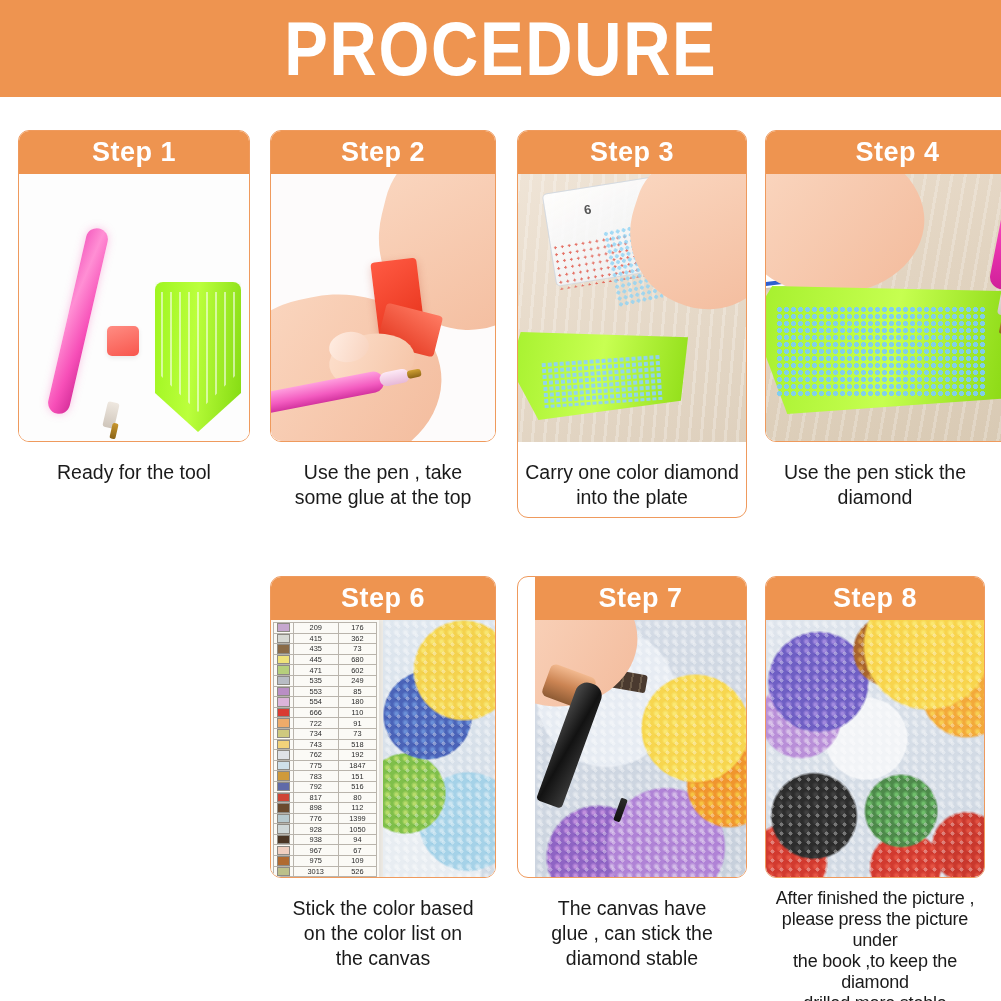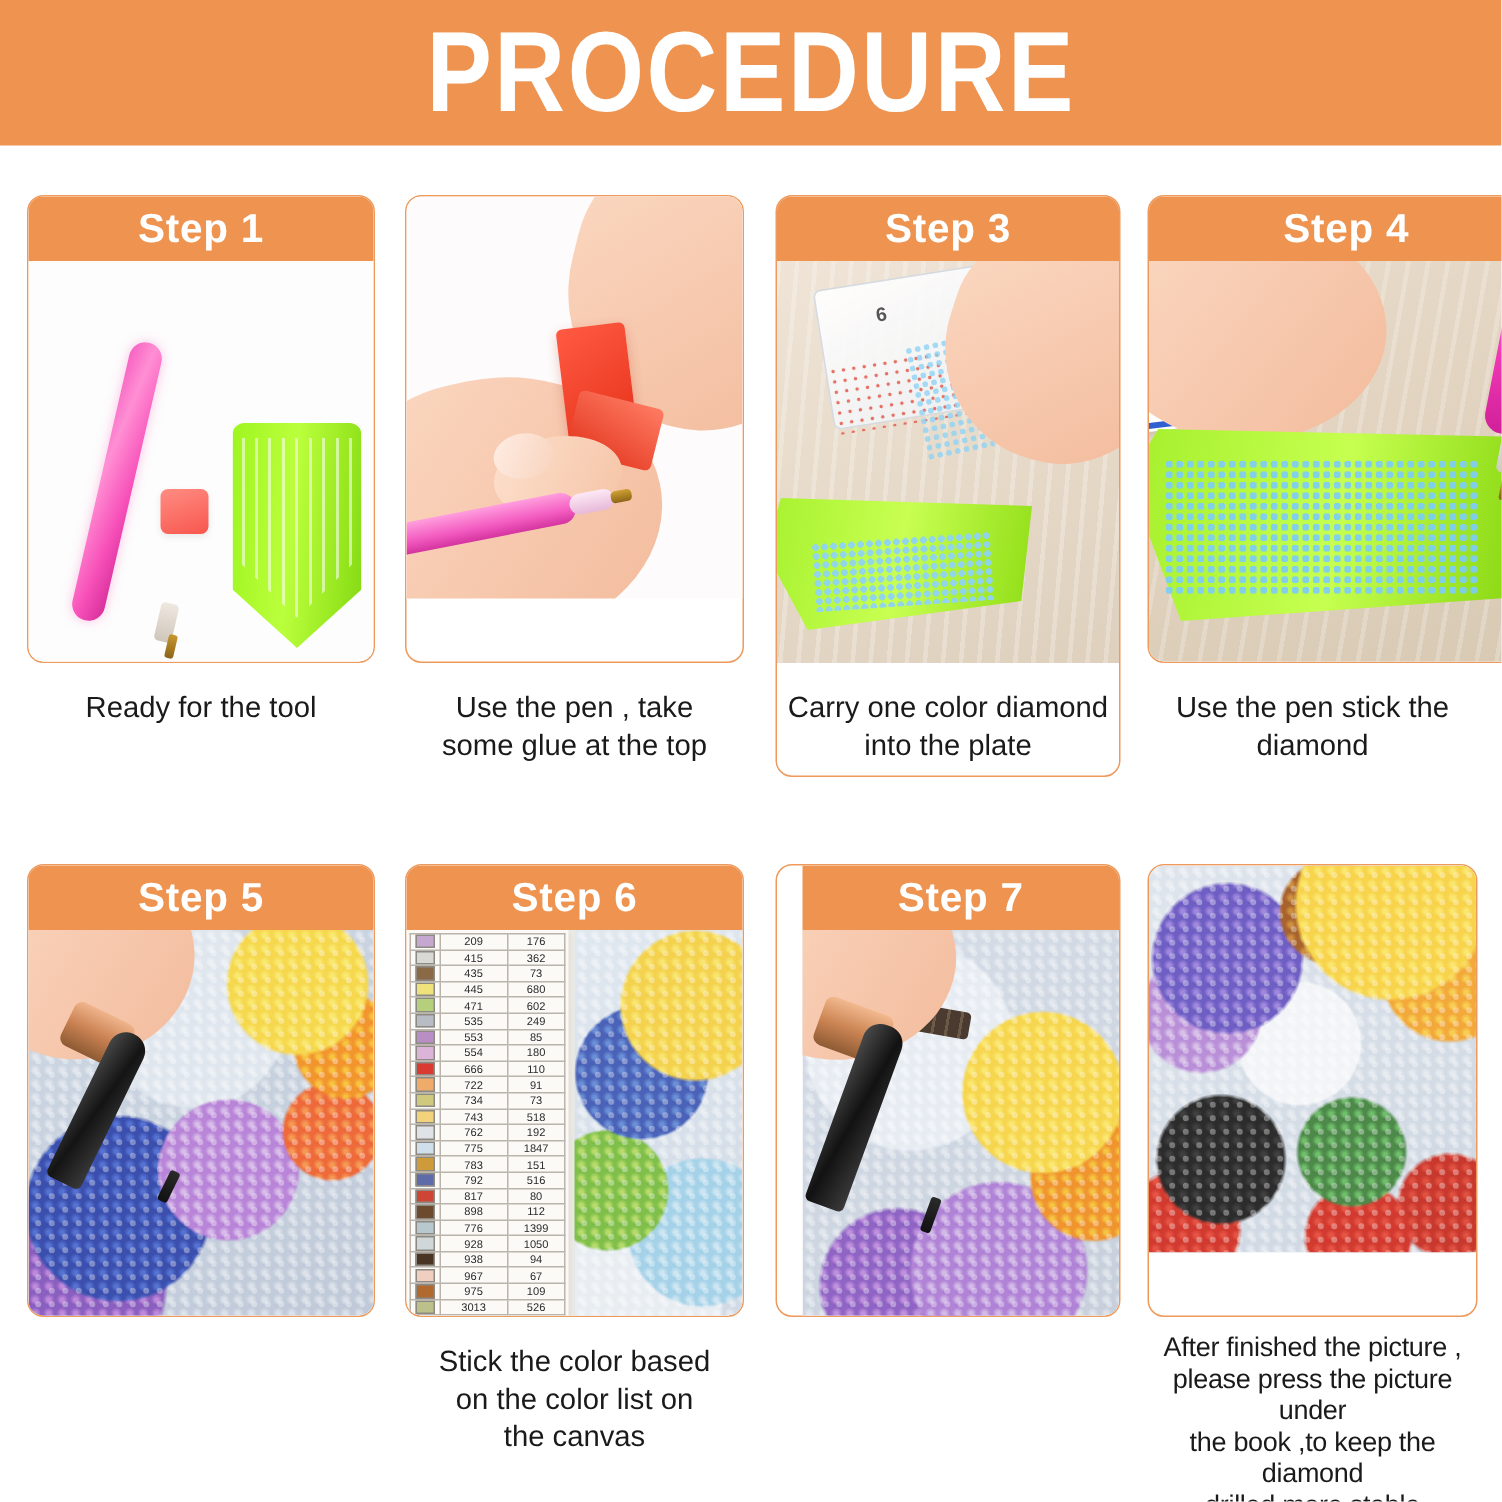--- a/index.html
+++ b/index.html
@@ -273,20 +273,23 @@
           <div class="sh tray"></div>
           <div class="sh tray-lines"></div>
         </div>
       </div>
     </div>
     <div class="caption" style="top:330px;">Ready for the tool</div>
   </div>
 
   <div class="cell" style="left:270px;top:33px;width:226px;height:412px;">
     <div class="card" style="width:226px;height:312px;">
+      <div class="card-head">
+        <span>Step 2</span>
+      </div>
       <div class="card-body" style="height:268px;">
         <div class="scene s2">
           <div class="sh skin h1"></div>
           <div class="sh skin h2"></div>
           <div class="sh glue"></div>
           <div class="sh glue2"></div>
           <div class="sh thumb"></div>
           <div class="sh nail"></div>
           <div class="sh pen">
               <b></b>
@@ -337,36 +340,20 @@
           <div class="sh pentip"></div>
           <div class="sh pennib"></div>
         </div>
       </div>
     </div>
     <div class="caption" style="top:330px;">Use the pen stick the
 diamond</div>
   </div>
 
   <div class="cell" style="left:18px;top:479px;width:232px;height:420px;">
-    <div class="card" style="width:232px;height:302px;">
-      <div class="card-head">
-        <span>Step 5</span>
-      </div>
-      <div class="card-body" style="height:258px;">
-        <div class="scene s5 mosaic">
-          <div class="base"></div>
-          <div class="mos-grid"></div>
-          <div class="mos-grid2"></div>
-          <div class="sh skin hand"></div>
-          <div class="sh penband"></div>
-          <div class="sh pen"></div>
-          <div class="sh pennib"></div>
-        </div>
-      </div>
-    </div>
   </div>
 
   <div class="cell" style="left:270px;top:479px;width:226px;height:420px;">
     <div class="card" style="width:226px;height:302px;">
       <div class="card-head">
         <span>Step 6</span>
       </div>
       <div class="card-body" style="height:280px;">
         <div class="scene s6">
           <div class="paper">
@@ -566,24 +553,30 @@
           <div class="mos-grid"></div>
           <div class="mos-grid2"></div>
           <div class="sh darkrow"></div>
           <div class="sh skin hand"></div>
           <div class="sh penband"></div>
           <div class="sh pen"></div>
           <div class="sh pennib"></div>
         </div>
       </div>
     </div>
+    <div class="caption" style="top:320px;">The canvas have
+glue , can stick the
+diamond stable</div>
   </div>
 
   <div class="cell" style="left:765px;top:479px;width:220px;height:420px;">
     <div class="card" style="width:220px;height:302px;">
+      <div class="card-head">
+        <span>Step 8</span>
+      </div>
       <div class="card-body" style="height:258px;">
         <div class="scene s8 mosaic">
           <div class="base"></div>
           <div class="mos-grid"></div>
           <div class="mos-grid2"></div>
         </div>
       </div>
     </div>
     <div class="caption tight" style="top:312px;">After finished the picture ,
 please press the picture under

